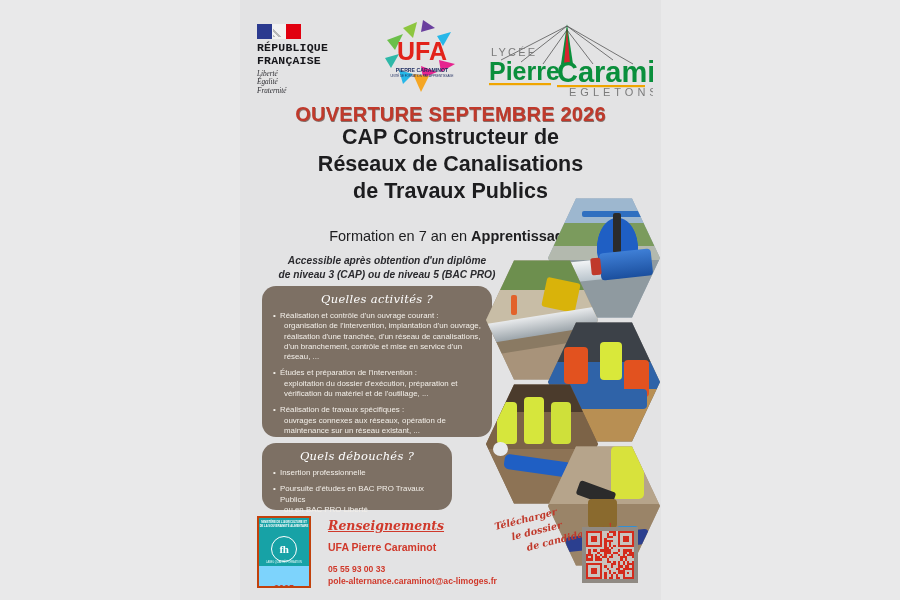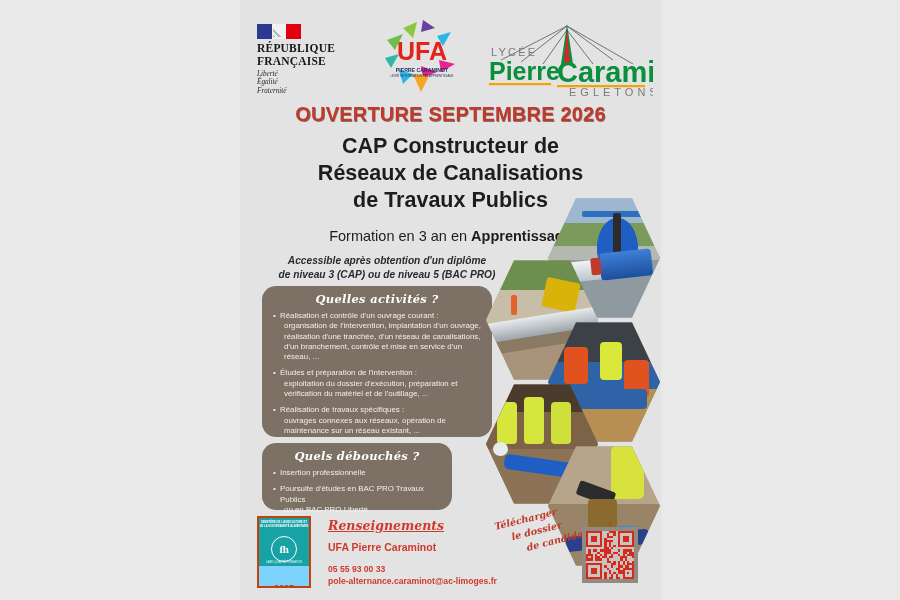--- a/index.html
+++ b/index.html
@@ -34,21 +34,21 @@
   .rf-flag .b { background: #2b3a8f; }
   .rf-flag .w { background: #f2f2f2; position: relative; }
   .rf-flag .w::after {
     content: ""; position: absolute; left: 1px; top: 2px;
     width: 12px; height: 11px;
     background: linear-gradient(45deg, #888 0 2px, transparent 2px 4px, #888 4px 6px, transparent 6px);
     opacity: .55;
   }
   .rf-flag .r { background: #e1000f; }
   .rf-name {
-    font-family: Liberation Serif, serif;
+    font-family: Liberation Mono, monospace;
     font-weight: bold; font-size: 11.5px; line-height: 12.5px;
     color: #16161a; letter-spacing: .2px;
   }
   .rf-motto {
     font-family: "Liberation Serif", serif;
     font-style: italic; font-size: 7.2px; line-height: 8.4px;
     color: #2c2c31; margin-top: 3px;
   }
   
   .ufa-logo { position: absolute; left: 137px; top: 4px; width: 90px; height: 76px; }
@@ -59,21 +59,21 @@
 
   
   .headline {
     position: absolute; left: 0; top: 103px; width: 421px;
     text-align: center;
     font-weight: bold; font-size: 20px; letter-spacing: .2px;
     color: #c0392b;
     text-shadow: 0.6px 0.6px 0 rgba(60,20,10,.55);
   }
   .title-block {
-    position: absolute; left: 0; top: 133px; width: 421px;
+    position: absolute; left: 0; top: 124px; width: 421px;
     text-align: center;
     font-weight: bold; font-size: 21.5px; line-height: 27px;
     color: #1d1d1f;
   }
   .subtitle {
     position: absolute; left: 0; top: 228px; width: 421px;
     text-align: center; font-size: 14.5px; color: #1d1d1f;
   }
   .subtitle b { font-weight: bold; }
   .note {
@@ -89,21 +89,21 @@
     background: #7d7064;
     border-radius: 14px;
     color: #f4f0ea;
     padding: 6px 11px 9px 11px;
   }
   #card-activites { left: 22px; top: 286px; width: 230px; height: 151px; }
   #card-debouches { left: 22px; top: 443px; width: 190px; height: 67px; }
   .card-title {
     text-align: center;
     font-family: "DejaVu Serif", serif;
-    font-style: italic; font-weight: bold;
+    font-style: italic; font-weight: normal;
     font-size: 11.5px; letter-spacing: .3px;
     color: #ffffff; margin-bottom: 5px;
   }
   .bullets { list-style: none; }
   .bullets li {
     position: relative;
     font-size: 7.9px; line-height: 10.3px;
     padding-left: 7px; margin-bottom: 6px;
     color: #f3efe9;
   }
@@ -312,21 +312,21 @@
     </div>
 
     <div class="headline">OUVERTURE SEPTEMBRE 2026</div>
 
     <div class="title-block">
       <div>CAP Constructeur de</div>
       <div>Réseaux de Canalisations</div>
       <div>de Travaux Publics</div>
     </div>
 
-    <div class="subtitle"><span>Formation en 3 an en </span><b>Apprentissage</b></div>
+    <div class="subtitle"><span>Formation en 7 an en </span><b>Apprentissage</b></div>
 
     <div class="note">
       <div>Accessible après obtention d'un diplôme</div>
       <div>de niveau 3 (CAP) ou de niveau 5 (BAC PRO)</div>
     </div>
 
     <div class="card" id="card-activites">
       <div class="card-title">Quelles activités  ?</div>
       <ul class="bullets">
         <li>

